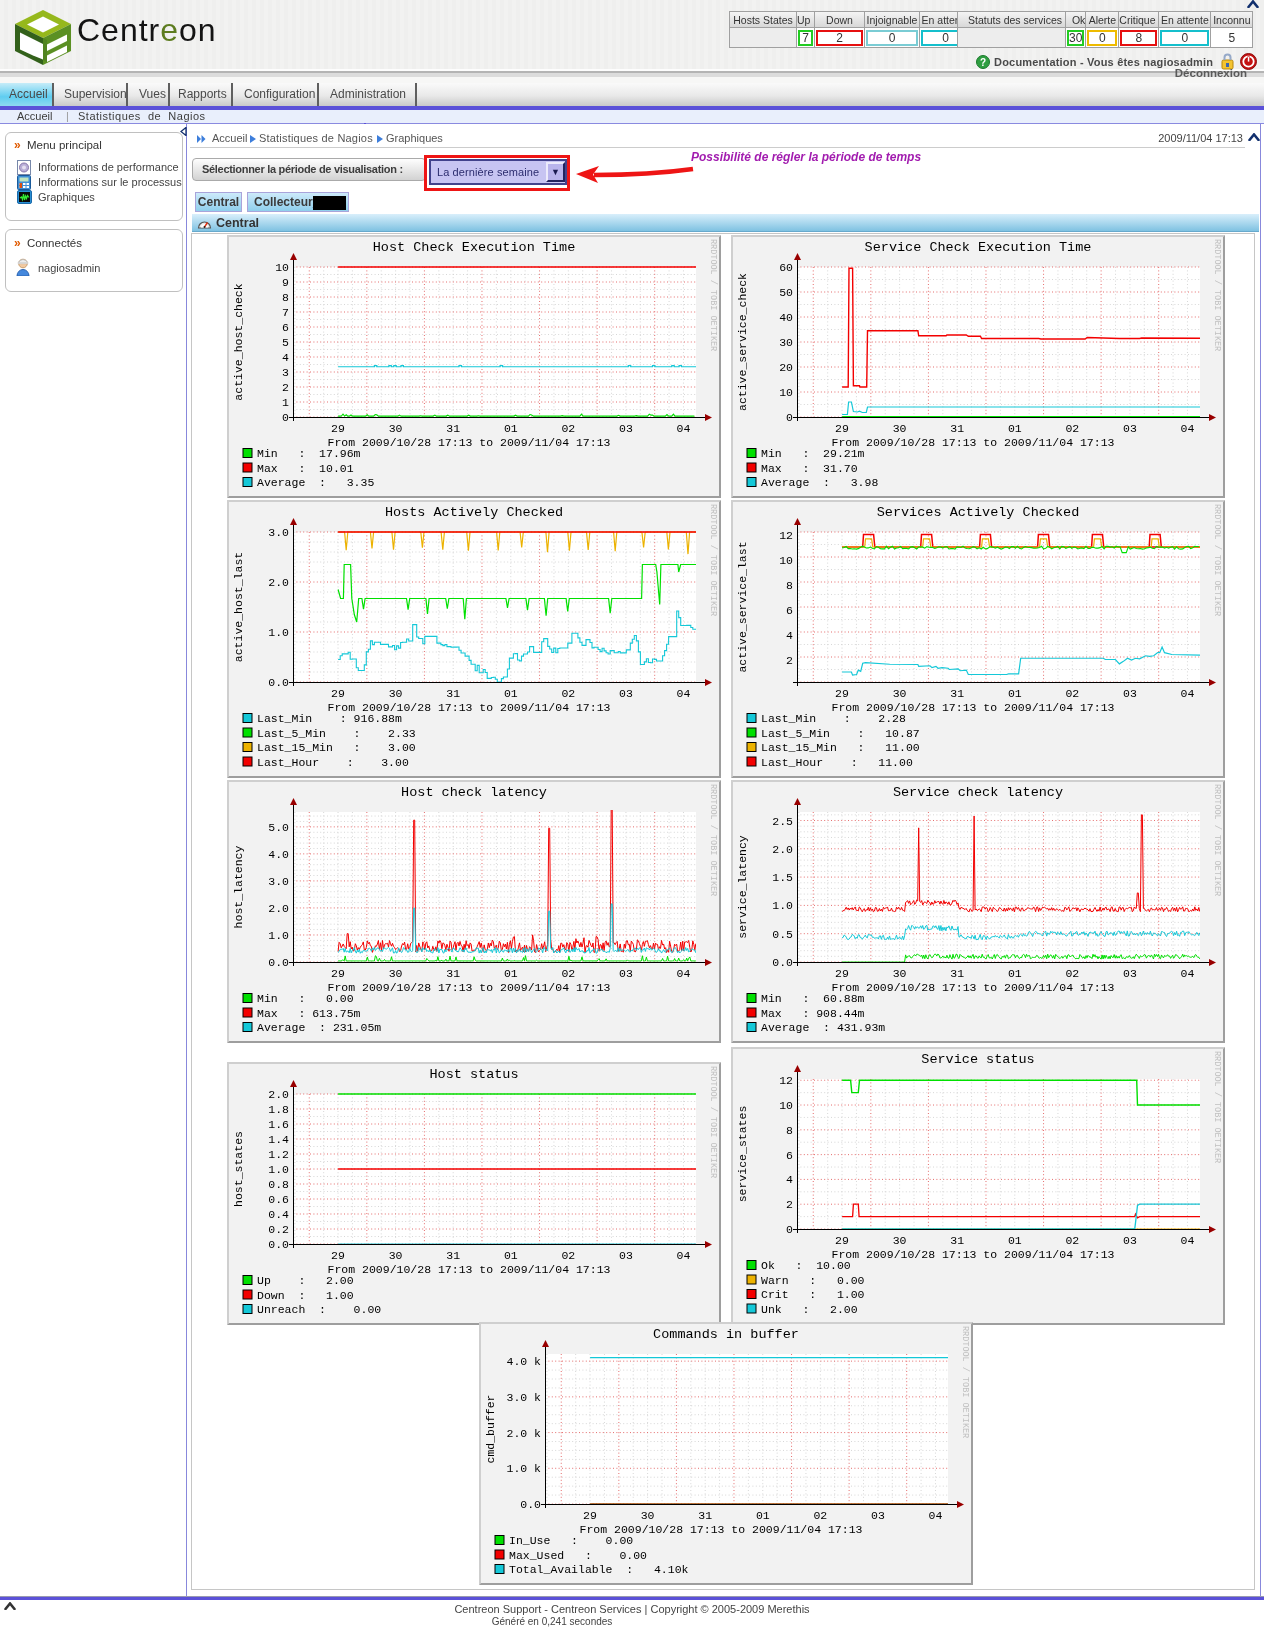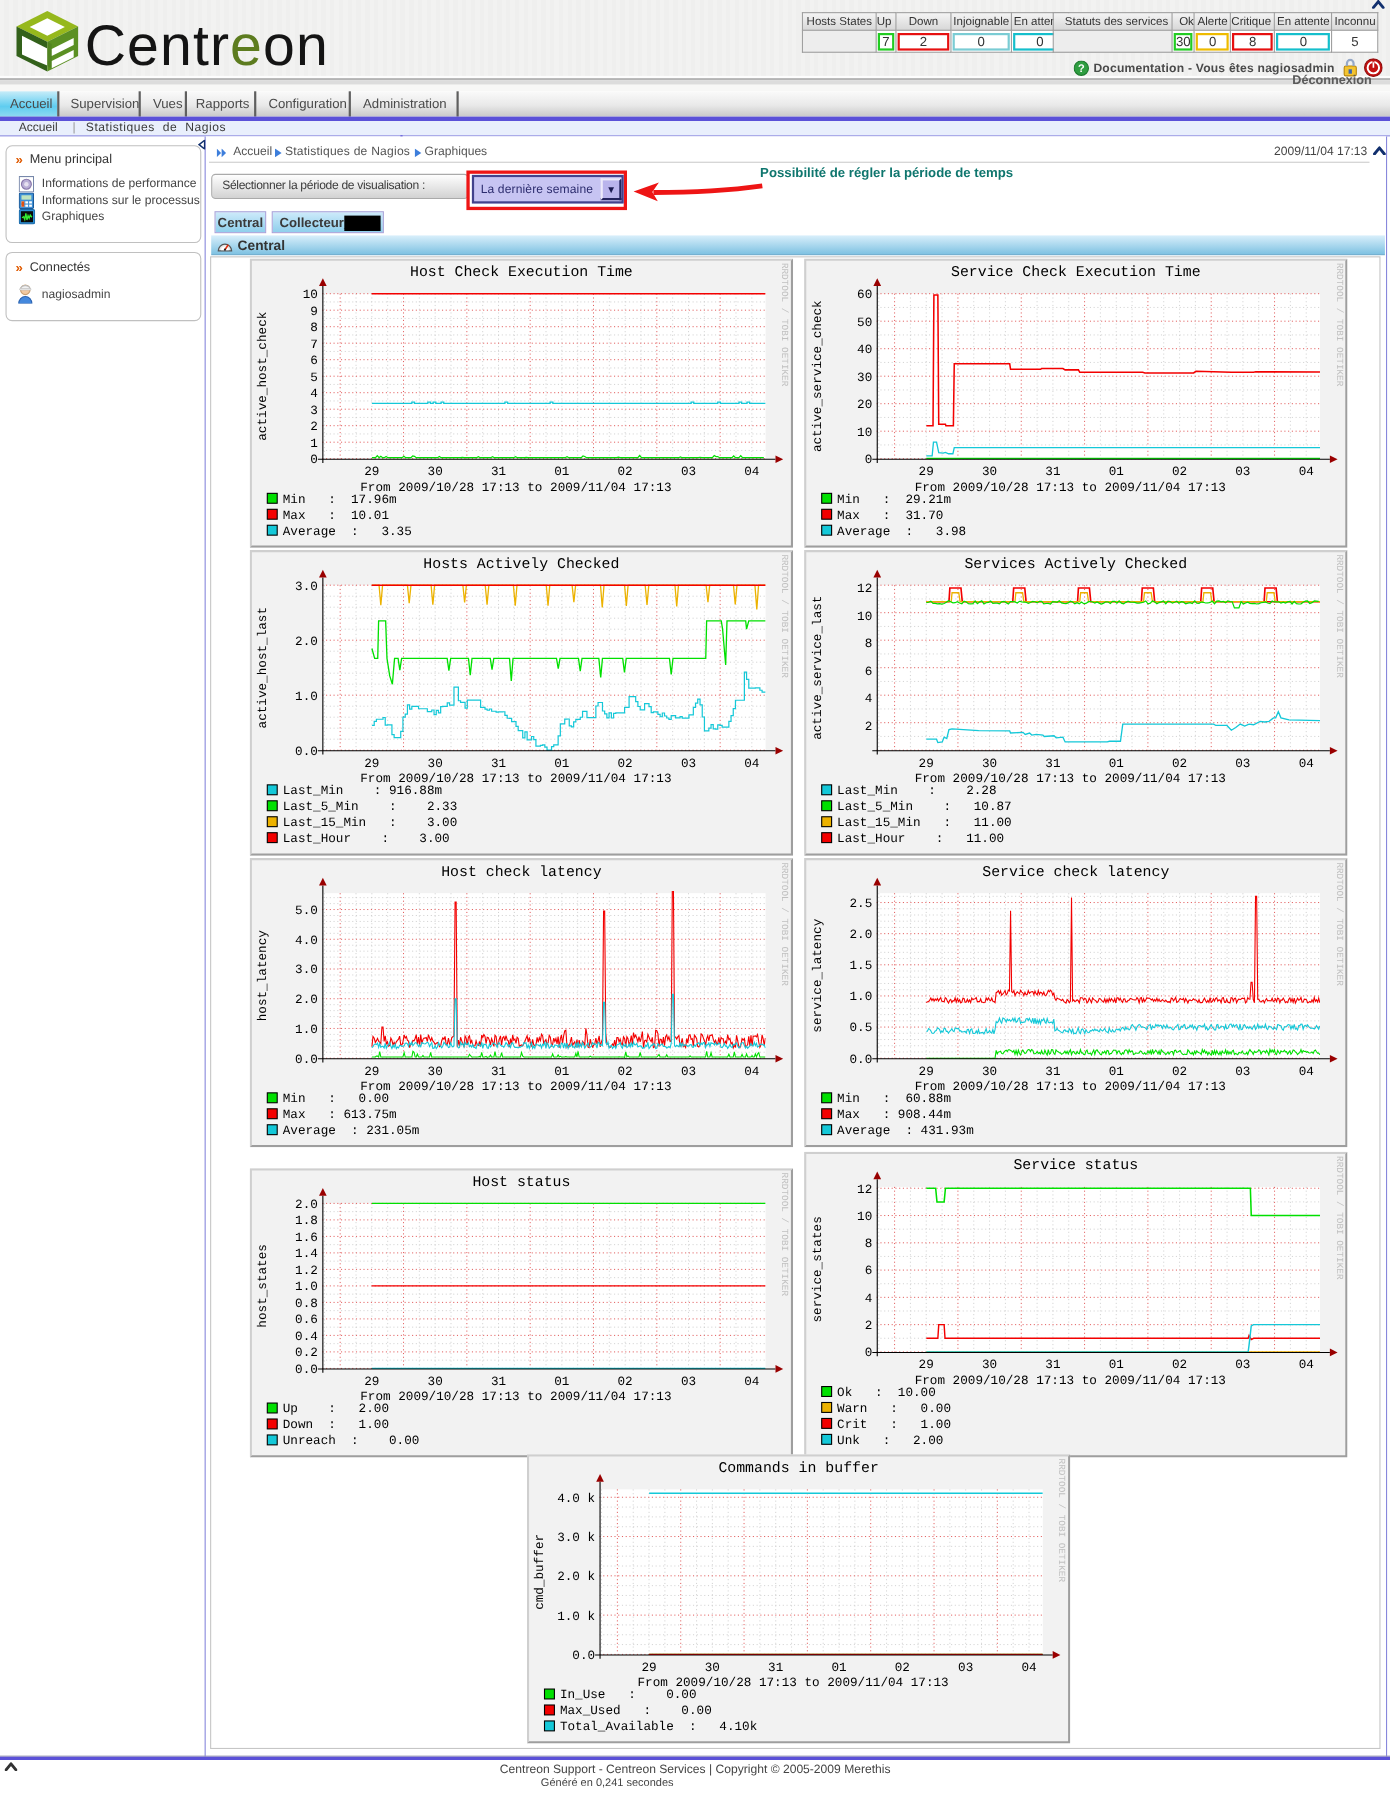--- a/index.html
+++ b/index.html
@@ -16,21 +16,21 @@
 <svg class="abs" style="left:14px;top:8px" width="58" height="58" viewBox="0 0 58 58">
 <polygon points="29,2 57,16 29,30 1,16" fill="#96b81c"></polygon>
 <polygon points="29,8.5 45,16.5 29,24.5 13,16.5" fill="#ffffff"></polygon>
 <polygon points="1,16 29,30 29,57 1,43" fill="#33611b"></polygon>
 <polygon points="6,24.5 29,36 29,51.5 19,47.5 6,41.5" fill="#ffffff"></polygon>
 <polygon points="57,16 29,30 29,57 57,43" fill="#5b9023"></polygon>
 <polygon points="33,36.5 53,26.5 53,33 33,43" fill="#ffffff"></polygon>
 <polygon points="33,47.5 53,37.5 53,44 33,54" fill="#ffffff"></polygon>
 <polygon points="29,30 33,32 33,54 29,52" fill="#33611b" opacity="0.25"></polygon>
 </svg>
-<div class="abs" style="left:77px;top:12px;font-size:52px;letter-spacing:1px;color:#141414">Centr<span style="color:#5d7c1f">e</span>on</div>
+<div class="abs" style="left:77px;top:12px;font-size:32px;letter-spacing:1px;color:#141414">Centr<span style="color:#5d7c1f">e</span>on</div>
 
 <svg class="abs" style="left:1247px;top:0px" width="12" height="8" viewBox="0 0 12 8">
     <path d="M1.5,7 L6,1.5 10.5,7" fill="none" stroke="#12306e" stroke-width="2.6" stroke-linecap="round"></path>
   </svg>
 
 <table class="abs" style="left:729px;top:11px;border-collapse:collapse;font-size:10.5px;color:#333;white-space:nowrap" cellspacing="0">
 <tbody>
       <tr style="background:linear-gradient(#f4f4f4,#d6d6d6)">
 <td style="border:1px solid #a0a0a0;width:67px;height:16px;text-align:center;padding:0 3px">Hosts States</td>
 <td style="border:1px solid #a0a0a0;width:18px;text-align:left">Up</td>
@@ -147,28 +147,28 @@
 <svg class="abs" style="left:377px;top:135px" width="7" height="8" viewBox="0 0 7 8">
     <path d="M0,0 L6,4 0,8 Z" fill="#3d7edb"></path>
   </svg>
 <div class="abs" style="left:386px;top:132px;font-size:11px;color:#555">Graphiques</div>
 <div class="abs" style="left:1100px;top:132px;width:143px;text-align:right;font-size:11px;color:#444">2009/11/04 17:13</div>
 <svg class="abs" style="left:1248px;top:133px" width="12" height="8" viewBox="0 0 12 8">
     <path d="M1.5,7 L6,1.5 10.5,7" fill="none" stroke="#12306e" stroke-width="2.6" stroke-linecap="round"></path>
   </svg>
 
 <div class="abs" style="left:192px;top:158px;width:234px;height:23px;border:1px solid #aaa;border-radius:4px;background:linear-gradient(#fefefe,#d2d2d2)"></div>
-<div class="abs" style="left:202px;top:163px;font-size:11px;font-weight:normal;color:#3d3d3d;letter-spacing:-0.3px">Sélectionner la période de visualisation :</div>
+<div class="abs" style="left:202px;top:163px;font-size:11px;font-weight:bold;color:#3d3d3d;letter-spacing:-0.3px">Sélectionner la période de visualisation :</div>
 
 <div class="abs" style="left:424px;top:155px;width:146px;height:36px;border:3.5px solid #ee1515"></div>
 <div class="abs" style="left:429px;top:159px;width:138px;height:26px;background:#c7c4f2;border:2px solid #42428c"></div>
 <div class="abs" style="left:437px;top:166px;font-size:11px;color:#2c2c6e;letter-spacing:0.1px">La dernière semaine</div>
 <div class="abs" style="left:546px;top:162px;width:19px;height:20px;background:#b9b4ec;border-top:2px solid #eceafb;border-left:2px solid #eceafb;border-right:2px solid #23235e;border-bottom:2px solid #23235e;text-align:center;line-height:16px;font-size:9px;color:#1a1a50">▼</div>
 
-<div class="abs" style="left:691px;top:150px;font-size:12px;font-weight:bold;color:#0f766e">Possibilité de régler la période de temps</div>
+<div class="abs" style="left:691px;top:150px;font-size:12px;font-style:italic;font-weight:bold;color:#a21caf">Possibilité de régler la période de temps</div>
 <svg class="abs" style="left:574px;top:160px" width="125" height="26" viewBox="0 0 125 26">
 <path d="M119,9 C 90,13 50,15 20,15" fill="none" stroke="#ee1515" stroke-width="4.5"></path>
 <path d="M2,14 L25,6 19,14.5 24,23 Z" fill="#ee1515"></path>
 </svg>
 
 <div class="abs" style="left:195px;top:192px;width:47px;height:20px;background:linear-gradient(#cdeafa,#8fcfec);border:1px solid #a9a4da;font-size:12px;font-weight:bold;color:#3a3a3a;text-align:center;line-height:19px">Central</div>
 <div class="abs" style="left:247px;top:192px;width:102px;height:20px;background:linear-gradient(#cdeafa,#8fcfec);border:1px solid #a9a4da;font-size:12px;font-weight:bold;color:#3a3a3a;line-height:19px;padding-left:6px">Collecteur_</div>
 <div class="abs" style="left:313px;top:196px;width:33px;height:14px;background:#000"></div>
 
 <div class="abs" style="left:192px;top:214px;width:1067px;height:18px;background:linear-gradient(#d9effb,#7fc2e2);border-bottom:1px solid #68a9cc"></div>

